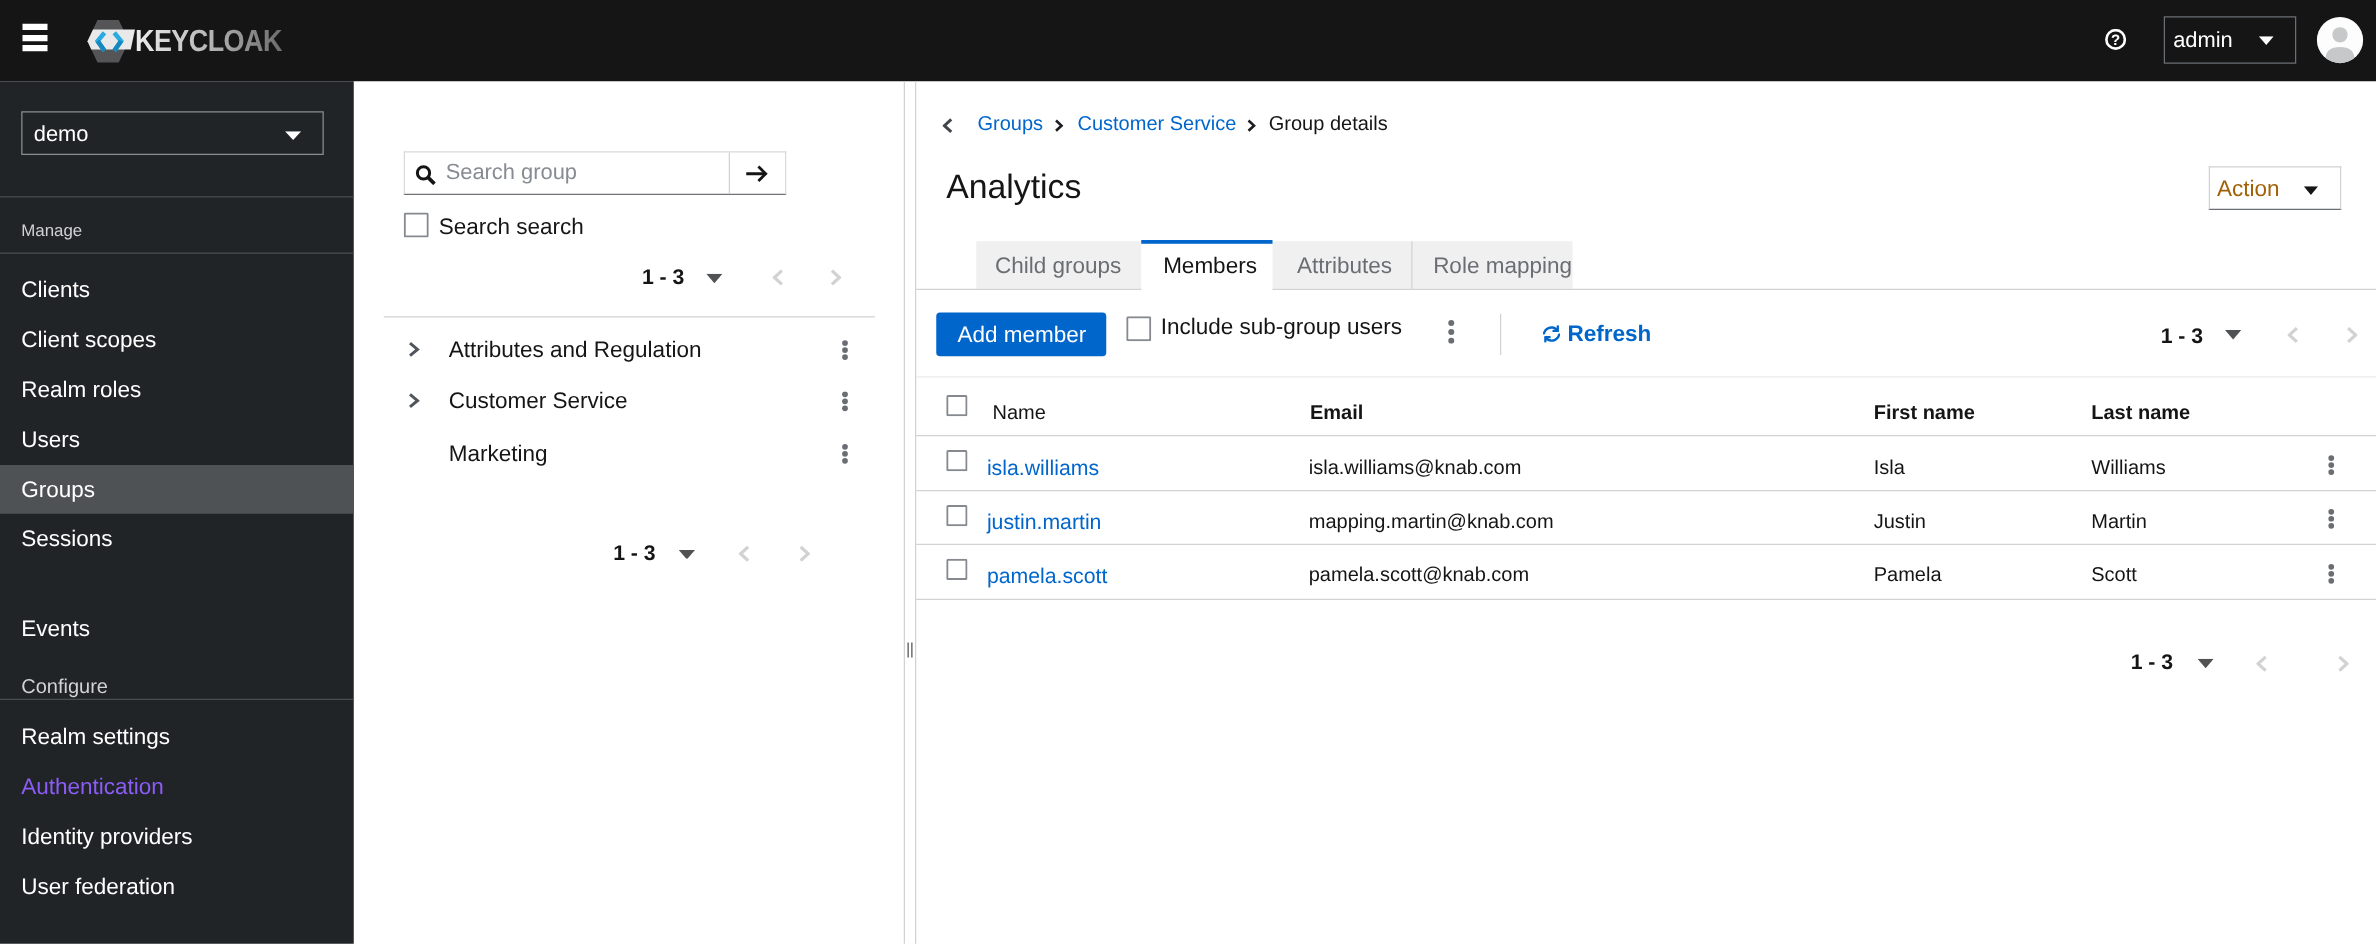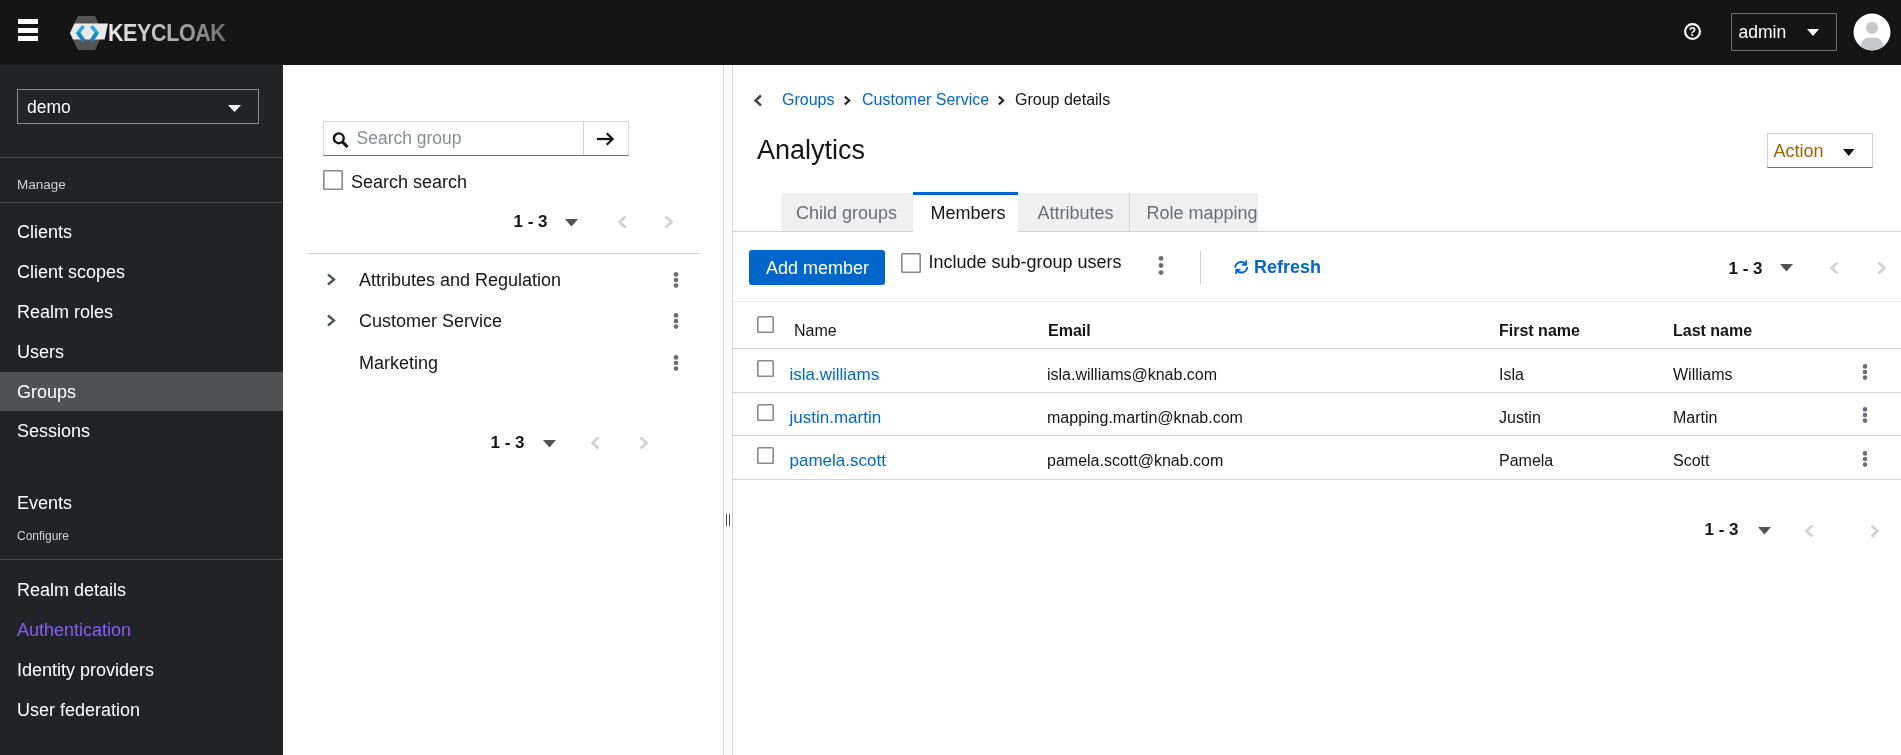--- a/index.html
+++ b/index.html
@@ -75,23 +75,23 @@
 <div class="abs cv" style="left:17px;top:184px;font-size:13.5px;color:#d2d2d2;">Manage</div>
 <div class="abs" style="left:0;top:202px;width:283px;height:1px;background:#4a4d50;"></div>
 <div class="abs" style="left:0;top:372px;width:283px;height:39px;background:#4f5255;"></div>
 <div class="abs cv t18" style="left:17px;top:232px;color:#fff;">Clients</div>
 <div class="abs cv t18" style="left:17px;top:272px;color:#fff;">Client scopes</div>
 <div class="abs cv t18" style="left:17px;top:312px;color:#fff;">Realm roles</div>
 <div class="abs cv t18" style="left:17px;top:352px;color:#fff;">Users</div>
 <div class="abs cv t18" style="left:17px;top:392px;color:#fff;">Groups</div>
 <div class="abs cv t18" style="left:17px;top:431px;color:#fff;">Sessions</div>
 <div class="abs cv t18" style="left:17px;top:471px;color:#fff;margin-top:32px;">Events</div>
-<div class="abs cv" style="left:17px;top:536px;font-size:12px;color:#d2d2d2;">Configure</div>
+<div class="abs cv" style="left:17px;top:550px;font-size:16px;color:#d2d2d2;">Configure</div>
 <div class="abs" style="left:0;top:559px;width:283px;height:1px;background:#4a4d50;"></div>
-<div class="abs cv t18" style="left:17px;top:590px;color:#fff;">Realm details</div>
+<div class="abs cv t18" style="left:17px;top:590px;color:#fff;">Realm settings</div>
 <div class="abs cv t18" style="left:17px;top:630px;color:#8b5cf6;">Authentication</div>
 <div class="abs cv t18" style="left:17px;top:670px;color:#fff;">Identity providers</div>
 <div class="abs cv t18" style="left:17px;top:710px;color:#fff;">User federation</div>
 
 <div class="abs" style="left:723px;top:65px;width:1px;height:690px;background:#d2d2d2;"></div>
 <div class="abs" style="left:732px;top:65px;width:1px;height:690px;background:#d2d2d2;"></div>
 <div class="abs" style="left:725.7px;top:514px;width:1.7px;height:12px;background:#4f5255;"></div>
 <div class="abs" style="left:728.7px;top:514px;width:1.7px;height:12px;background:#4f5255;"></div>
 
 <div class="abs" style="left:323px;top:121px;width:306px;height:35px;border:1px solid #d9d9d9;border-bottom:1.5px solid #6f7276;"></div>

